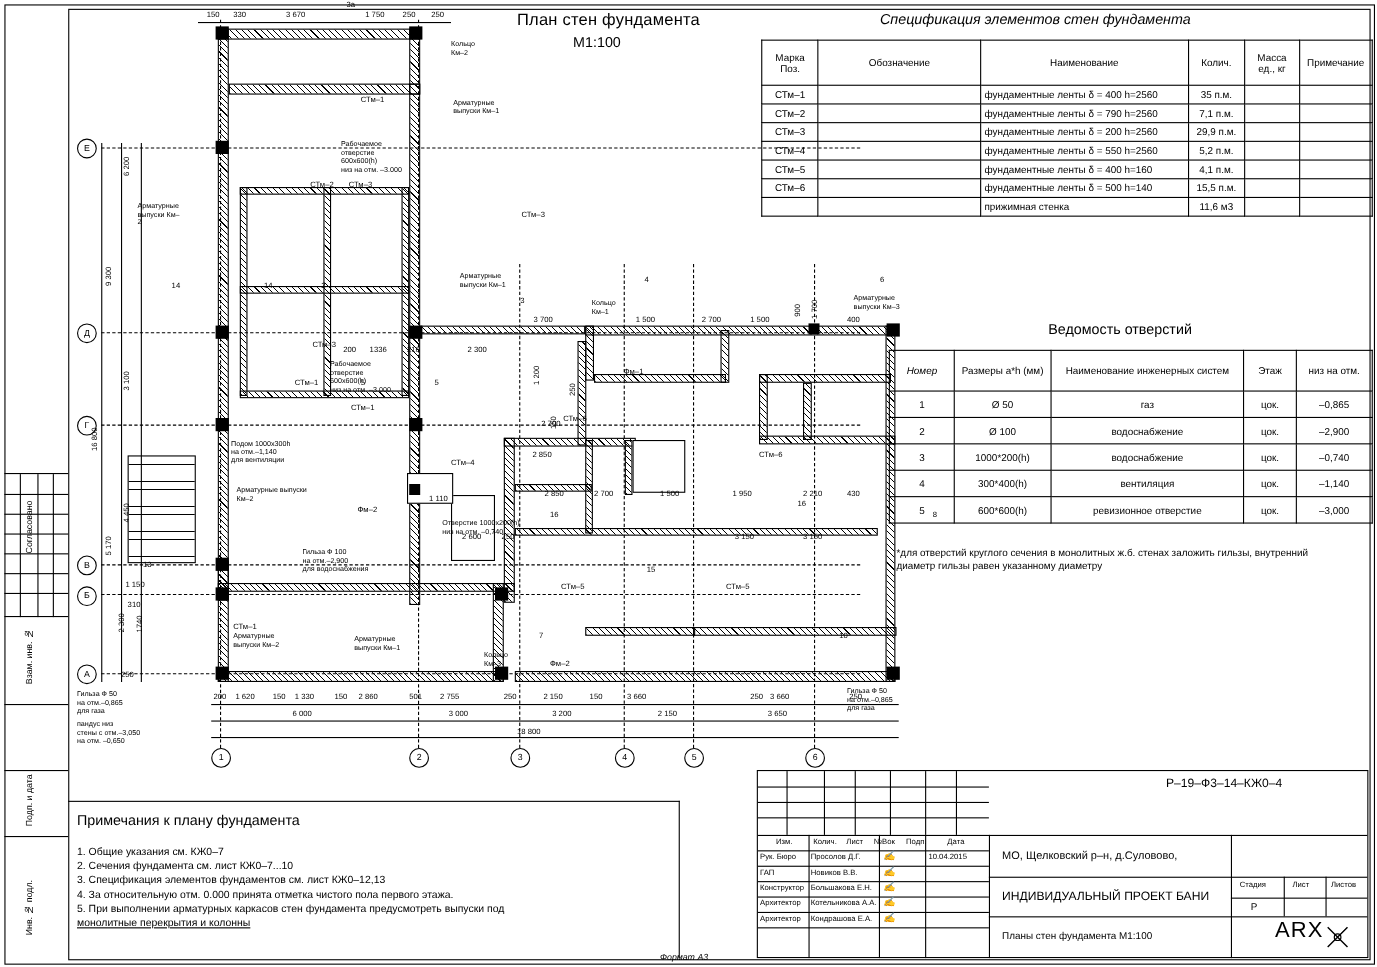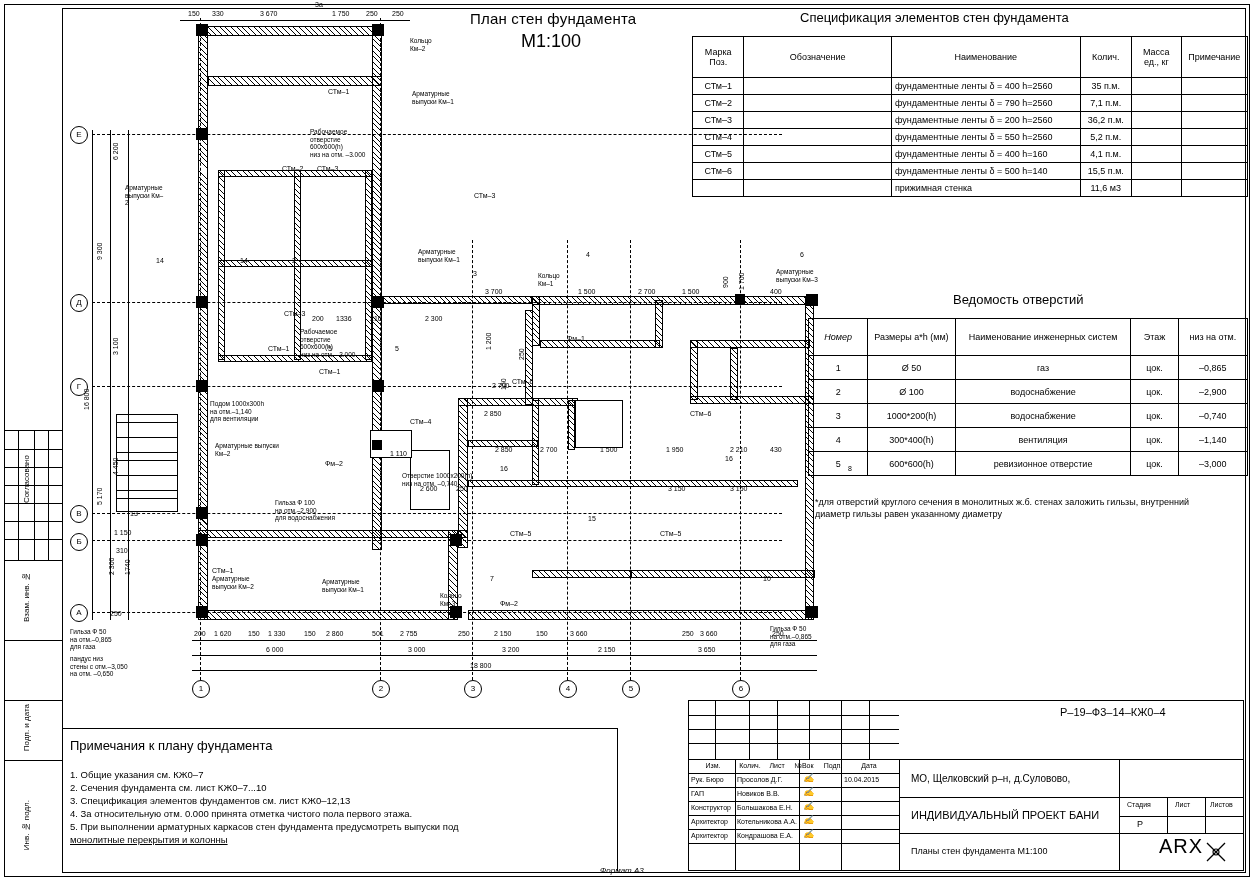--- a/index.html
+++ b/index.html
@@ -9,21 +9,21 @@
   .abs{position:absolute;}
   
   .hline{position:absolute;height:0;border-top:1px solid #000;}
   .vline{position:absolute;width:0;border-left:1px solid #000;}
   
   #outer-frame{left:4px;top:4px;width:1244px;height:871px;border:1px solid #000;}
   #inner-frame{left:62px;top:8px;width:1182px;height:863px;border:1px solid #000;}
   .vtxt{writing-mode:vertical-rl;transform:rotate(180deg);font-size:8px;white-space:nowrap;}
   
   .title-main{font-size:15px;letter-spacing:.2px;}
-  .title-sub{font-size:18px;}
+  .title-sub{font-size:13px;}
   .sec-title{font-size:13px;}
   
   table{border-collapse:collapse;font-size:9px;}
   table td,table th{border:1px solid #000;padding:1px 3px;font-weight:normal;text-align:center;}
   .spec-tbl{position:absolute;}
   .spec-tbl td{height:14px;}
   .tl{text-align:left;}
   
   .wall{position:absolute;background:
      repeating-linear-gradient(45deg,#000 0 0.7px,transparent 0.7px 4px);
@@ -301,21 +301,21 @@
     <div class="dimtxt" style="left:700px;top:436px;">430</div>
     <div class="dimtxt" style="left:350px;top:475px;">2 600</div>
     <div class="dimtxt" style="left:386px;top:475px;">250</div>
     <div class="dimtxt" style="left:598px;top:475px;">3 150</div>
     <div class="dimtxt" style="left:660px;top:475px;">3 150</div>
     <div class="dimtxt" style="left:415px;top:340px;transform:rotate(-90deg);transform-origin:0 0;">1 200</div>
     <div class="dimtxt" style="left:430px;top:380px;transform:rotate(-90deg);transform-origin:0 0;">150</div>
     <div class="dimtxt" style="left:448px;top:350px;transform:rotate(-90deg);transform-origin:0 0;">250</div>
   </div>
 
-  <div class="abs sec-title" style="left:800px;top:10px;">Спецификация элементов стен фундамента</div>
+  <div class="abs sec-title" style="left:800px;top:10px;font-style:italic;">Спецификация элементов стен фундамента</div>
   <table class="spec-tbl" style="left:692px;top:36px;width:556px;">
     <tbody>
         <tr>
       <td style="width:46px;height:38px;"><span>Марка
 Поз.</span></td>
       <td style="width:148px;"><span>Обозначение</span></td>
       <td style="width:192px;"><span>Наименование</span></td>
       <td style="width:46px;"><span>Колич.</span></td>
       <td style="width:44px;"><span>Масса
 ед., кг</span></td>
@@ -334,21 +334,21 @@
           <td></td>
           <td class="tl">фундаментные ленты δ = 790 h=2560</td>
           <td>7,1 п.м.</td>
           <td></td>
           <td></td>
         </tr>
     <tr>
           <td>СТм–3</td>
           <td></td>
           <td class="tl">фундаментные ленты δ = 200 h=2560</td>
-          <td>36,2 п.м.</td>
+          <td>29,9 п.м.</td>
           <td></td>
           <td></td>
         </tr>
     <tr>
           <td>СТм–4</td>
           <td></td>
           <td class="tl">фундаментные ленты δ = 550 h=2560</td>
           <td>5,2 п.м.</td>
           <td></td>
           <td></td>

